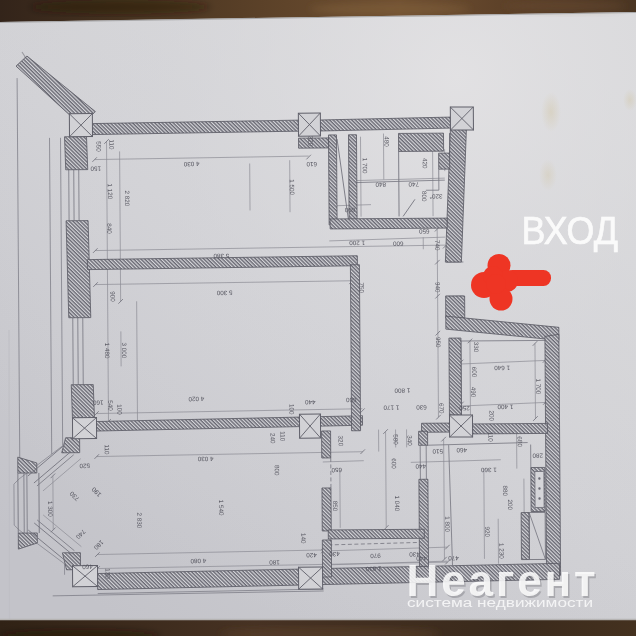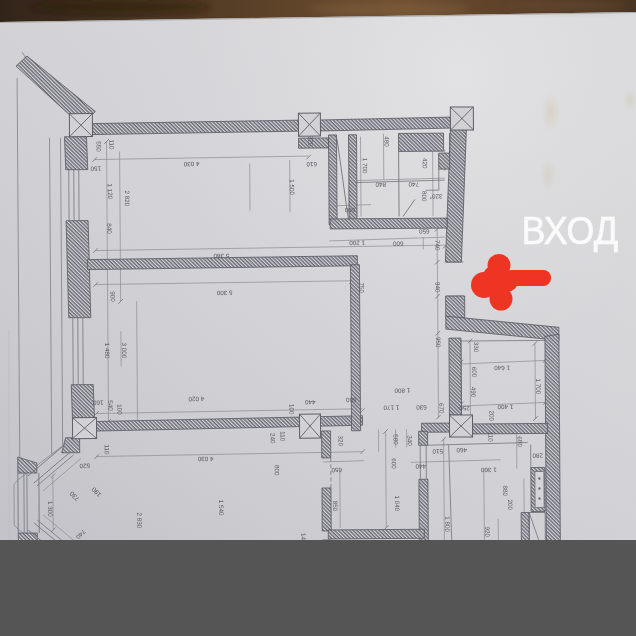--- a/index.html
+++ b/index.html
@@ -1,14 +1,14 @@
 <!DOCTYPE html>
 <html><head><meta charset="utf-8"><style>
 html,body{margin:0;padding:0;background:#555}
-#c{width:636px;height:540px;overflow:hidden}
+#c{width:636px;height:636px;overflow:hidden}
 </style></head><body>
 <div id="c"><svg xmlns="http://www.w3.org/2000/svg" width="636" height="636" viewBox="0 0 636 636" font-family="Liberation Sans, sans-serif">
 <defs>
 <pattern id="h" patternUnits="userSpaceOnUse" width="2.6" height="2.6" patternTransform="rotate(-45)">
  <rect width="2.6" height="2.6" fill="#d6d6da"></rect>
  <line x1="1" y1="0" x2="1" y2="2.6" stroke="#454551" stroke-width="1.05"></line>
 </pattern>
 <pattern id="hd" patternUnits="userSpaceOnUse" width="2.6" height="2.6" patternTransform="rotate(20)">
  <rect width="2.6" height="2.6" fill="#d6d6da"></rect>
  <line x1="1" y1="0" x2="1" y2="2.6" stroke="#454551" stroke-width="1.05"></line>

